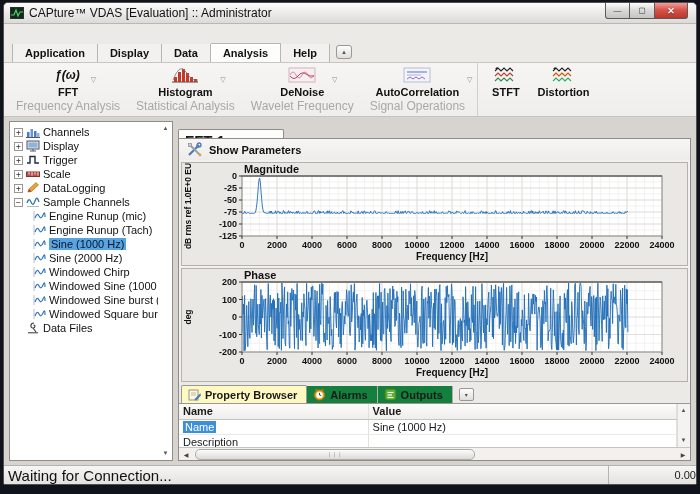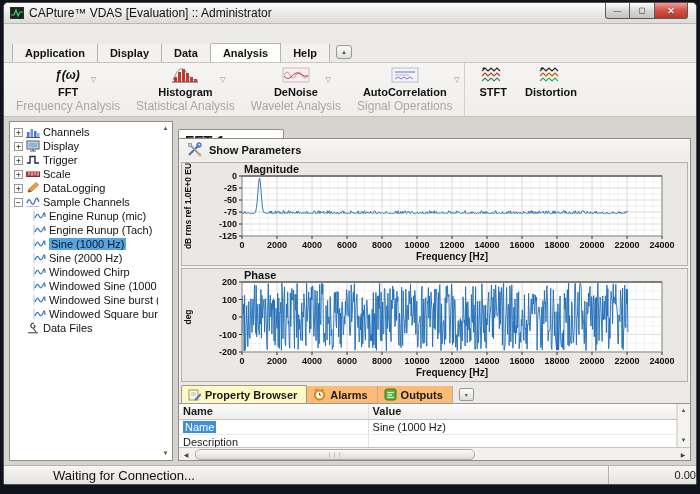--- a/index.html
+++ b/index.html
@@ -69,21 +69,21 @@
     font-weight:700; font-size:15px; padding:2px 0 0 6px;margin-top:8px; }
   .right-body { flex:1; border:1px solid #8f8d89; background:#f2f1ee; display:flex; flex-direction:column; min-height:0; }
   .params-bar { height:21px; display:flex; align-items:center; gap:7px; padding-left:8px; background:linear-gradient(#f7f6f4,#edecea);text-align:right; }
   .params-bar .plabel { font-weight:700; font-size:11px; color:#111; }
 
   .chart-panel { margin:2px 2px 0; border:1px solid #b5b2ad; background:#eae8e4; }
 
   
   .bottom-tabstrip { height:21px; display:flex; align-items:flex-end; padding:3px 0 0 2px; background:#eceae7; gap:0; }
   .btab { display:flex; align-items:center; gap:4px; padding:2px 9px 2px 6px; font-weight:700; font-size:11px;
-    border-right:1px solid #b0aeaa; background:#fdba74; }
+    border-right:1px solid #b0aeaa; background:#15803d; }
   .btab.active { background:#fef9c3; border:1px solid #9a9894; border-bottom:none; border-radius:2px 2px 0 0; }
   .btab .bticon { width:13px; height:13px; }
   .btab-overflow { width:15px; height:13px; margin:0 0 2px 6px; border:1px solid #9a9894; border-radius:2px;
     background:linear-gradient(#fdfdfd,#dededb); font-size:6px; color:#555; display:flex; align-items:center; justify-content:center; }
 
   
   .table-area { flex:1; background:#fff; border-top:1px solid #9a9894; position:relative; min-height:0; overflow:hidden; }
   .ptable { width:calc(100% - 13px); border-collapse:collapse; table-layout:fixed;padding-left:16px; }
   .ptable th { text-align:left; font-size:11px; font-weight:700; background:linear-gradient(#fcfbfa,#efeeec);
     border-bottom:1px solid #c6c4c0; border-right:1px solid #e2e0dd; padding:1px 4px; height:15px; }
@@ -96,21 +96,21 @@
   .hscroll { height:13px; background:#f2f1ee; border-top:1px solid #c6c4c0; display:flex; align-items:center; position:relative; }
   .hs-arrow { width:14px; text-align:center; font-size:6px; color:#444; }
   .hs-track { flex:1; height:11px; position:relative; }
   .hs-thumb { position:absolute; left:2px; top:0; width:58%; height:11px; background:linear-gradient(#fbfbfa,#dddbd8);
     border:1px solid #aeaca8; border-radius:5px; display:flex; align-items:center; justify-content:center; }
   .hs-grip { font-size:5px; color:#8a8886; letter-spacing:1px; }
 
   
   .statusbar { height:19px; background:linear-gradient(#f7f6f4,#e4e2df); border-top:1px solid #b5b3af;
     display:flex; align-items:center; }
-  .status-msg { flex:1; padding-left:4px; font-size:13px; color:#111;margin-left:45px; }
+  .status-msg { flex:1; padding-left:4px; font-size:15px; color:#111; }
   .status-value { width:88px; border-left:1px solid #b5b3af; text-align:right; font-size:11px; height:100%;
     display:flex; align-items:center; justify-content:flex-end; }
   svg text { font-family:"Liberation Sans", sans-serif; }
 </style>
 </head>
 <body>
 
 <div class="window">
 
   <div class="titlebar">
@@ -178,21 +178,21 @@
               <span><svg width="28" height="16">
                   <rect x="1" y="1" width="26" height="14" fill="#f8eef1" stroke="#cdb6bc"></rect>
                   <path d="M2,8 q3,-6 6,0 t6,0 t6,0 t6,0" fill="none" stroke="#e08898" stroke-width="1"></path>
                   <path d="M2,9 q4,5 8,0 t8,-2 t8,2" fill="none" stroke="#9e3c52" stroke-width="0.9"></path>
                 </svg></span>
             </div>
             <div class="rb-label">DeNoise</div>
             <span class="rb-arrow">▽</span>
           </div>
         </div>
-        <div class="rg-label">Wavelet Analysis</div>
+        <div class="rg-label">Wavelet Frequency</div>
       </div>
       <div class="ribbon-group">
         <div class="rg-buttons">
           <div class="ribbon-btn">
             <div class="rb-iconrow">
               <span><svg width="28" height="16">
                   <rect x="1" y="1" width="26" height="14" fill="#f2f4fa" stroke="#b8bed2"></rect>
                   <line x1="4" y1="5" x2="24" y2="5" stroke="#6070c0" stroke-width="1"></line>
                   <line x1="4" y1="8" x2="18" y2="8" stroke="#9aa4d0" stroke-width="0.8"></line>
                   <path d="M4,12 l3,-2 3,2 3,-2 3,2 3,-2 3,2" fill="none" stroke="#7a4ab0" stroke-width="0.8"></path>

